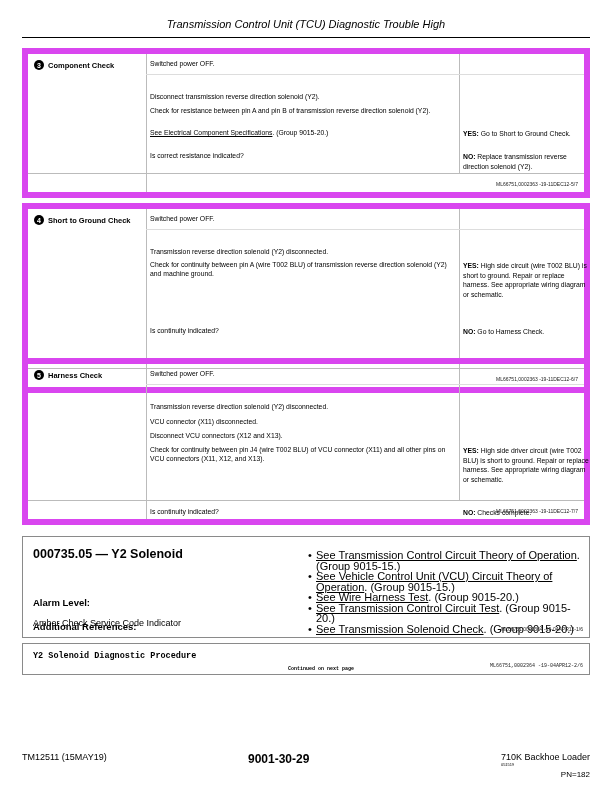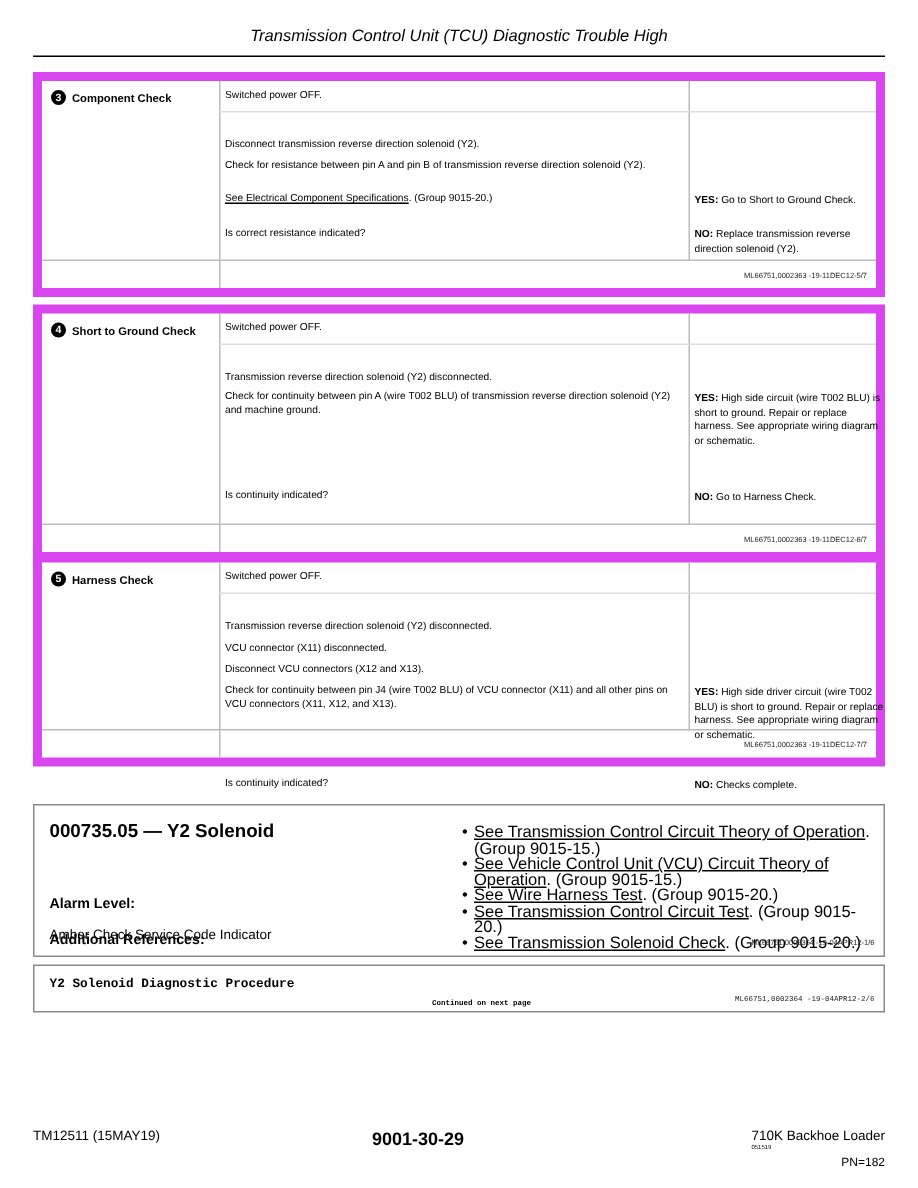--- a/index.html
+++ b/index.html
@@ -97,21 +97,21 @@
       <span>Go to Short to Ground Check.</span>
     </div>
     <div class="right-text" style="top:98px;">
       <b>NO:</b>
       <span>Replace transmission reverse direction solenoid (Y2).</span>
     </div>
     <div class="ref-code">ML66751,0002363 -19-11DEC12-5/7</div>
   </div>
 </div>
 
-<div class="check-block" style="top:203px; height:171px;">
+<div class="check-block" style="top:203px; height:190px;">
   <div class="check-grid">
     <div class="col-divider-1"></div>
       <div class="col-divider-2"></div>
       <div class="bottom-rule"></div>
     <div class="step-title">
       <span class="step-badge">4</span>
       <span>Short to Ground Check</span>
     </div>
     <div class="mid-text" style="top:6px;">Switched power OFF.</div>
     <div class="hrule" style="top:20px;"></div>
@@ -123,21 +123,21 @@
       <span>High side circuit (wire T002 BLU) is short to ground.  Repair or replace harness.  See appropriate wiring diagram or schematic.</span>
     </div>
     <div class="right-text" style="top:118px;">
       <b>NO:</b>
       <span>Go to Harness Check.</span>
     </div>
     <div class="ref-code">ML66751,0002363 -19-11DEC12-6/7</div>
   </div>
 </div>
 
-<div class="check-block" style="top:369px; height:142px;">
+<div class="check-block" style="top:358px; height:167px;">
   <div class="check-grid">
     <div class="col-divider-1"></div>
       <div class="col-divider-2"></div>
       <div class="bottom-rule"></div>
     <div class="step-title">
       <span class="step-badge">5</span>
       <span>Harness Check</span>
     </div>
     <div class="mid-text" style="top:6px;">Switched power OFF.</div>
     <div class="hrule" style="top:20px;"></div>

